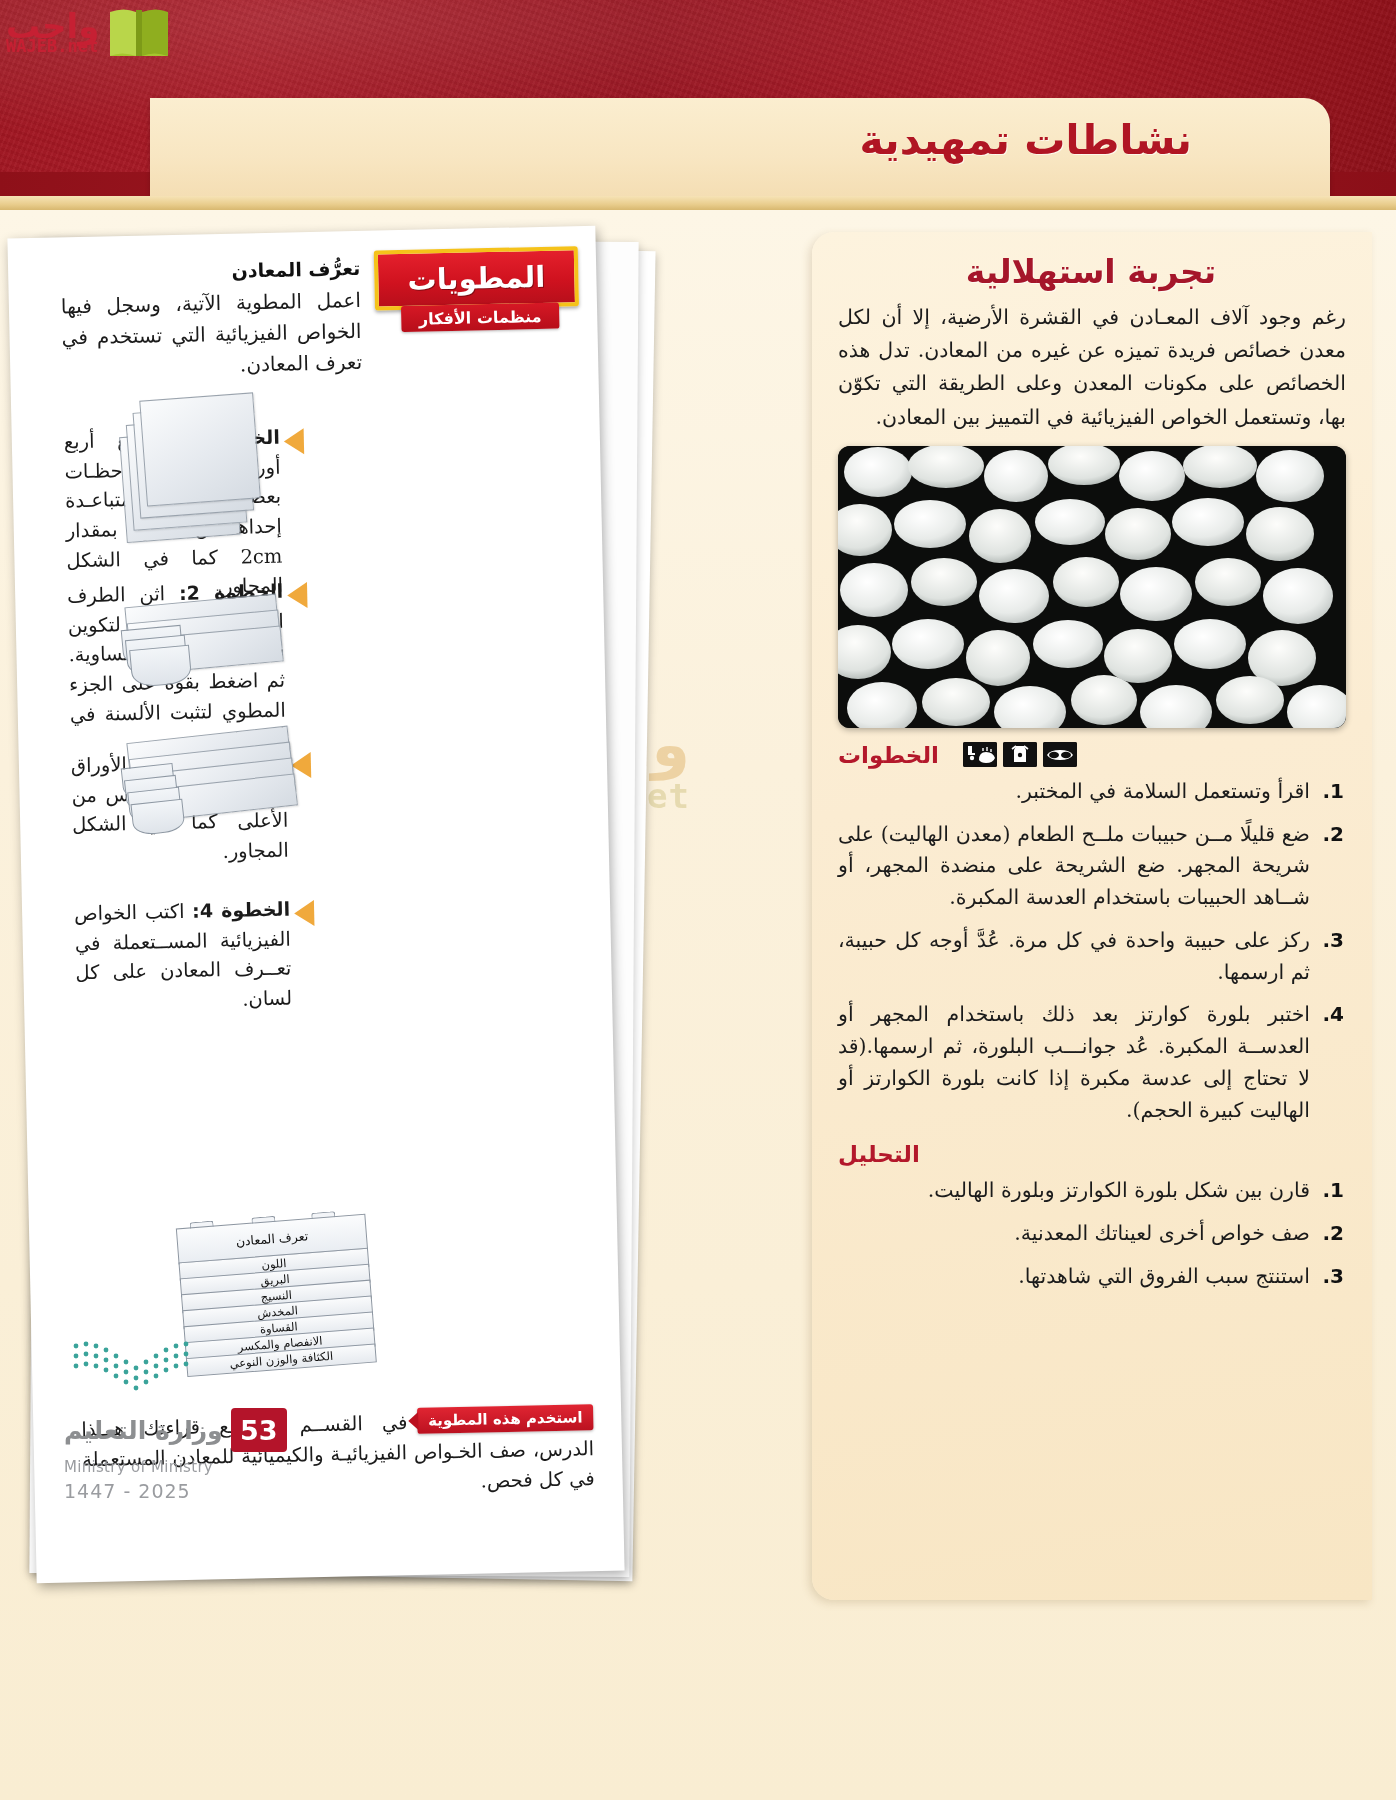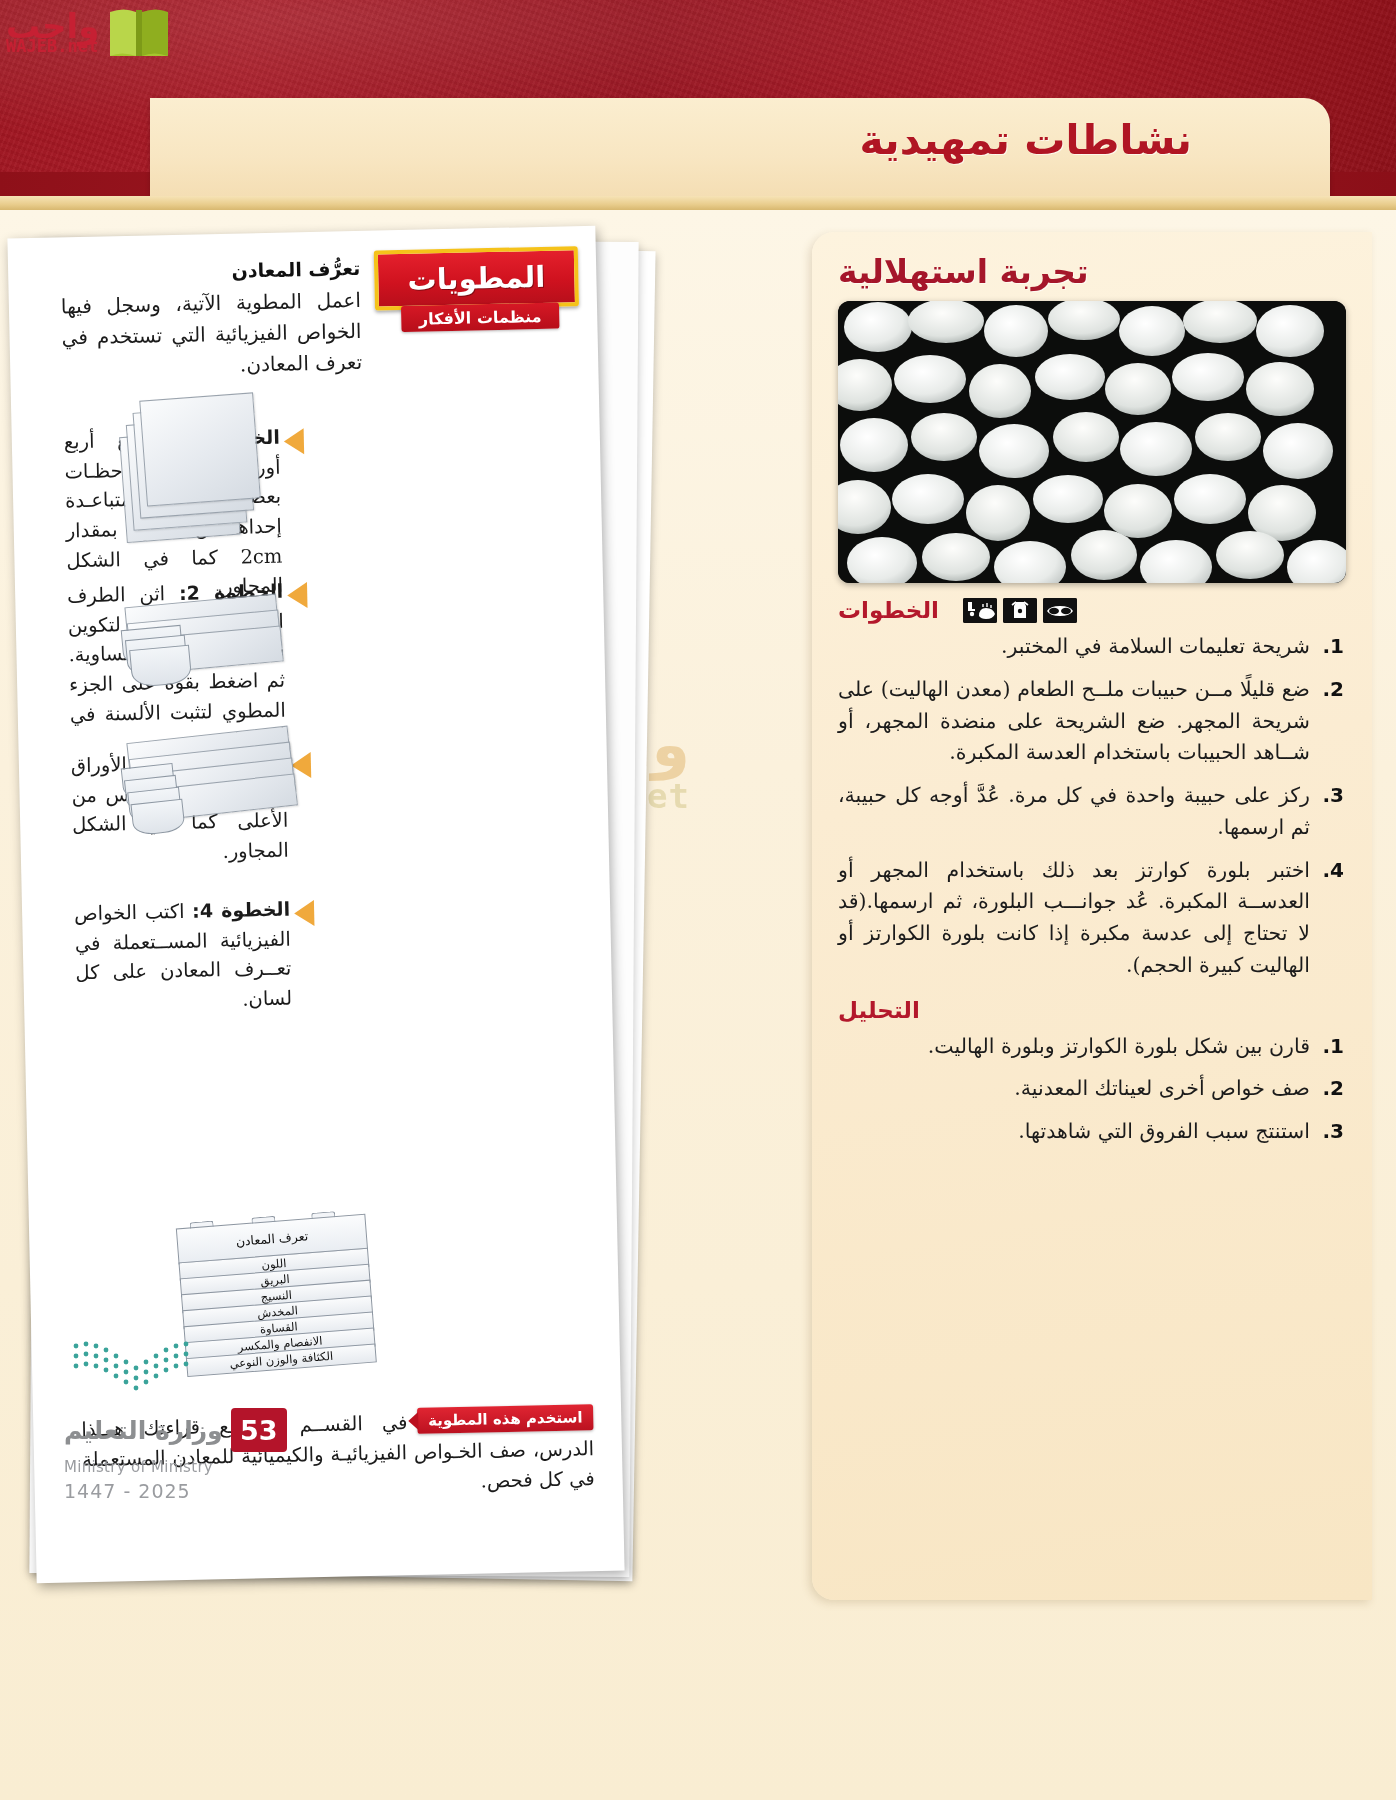--- a/index.html
+++ b/index.html
@@ -94,21 +94,21 @@
   #lab{
     position:absolute;right:24px;top:232px;width:560px;height:1368px;
     background:linear-gradient(170deg,#fdf3de 0%,#fbecd2 40%,#f8e6c4 100%);
     border-top-left-radius:22px;border-bottom-left-radius:22px;
     box-shadow:-3px 3px 9px rgba(120,90,40,.18);
     padding:0;
   }
   #lab .inner{position:absolute;inset:0;padding:14px 26px 10px 26px;box-sizing:border-box;}
 
   .lab-title{
-    color:#a5162a;font-size:33px;font-weight:700;text-align:left;margin:6px 2px 10px 0;
+    color:#a5162a;font-size:33px;font-weight:700;text-align:center;margin:6px 2px 10px 0;
     text-shadow:1px 1px 0 rgba(255,255,255,.6);
   }
   .lab-q{
     color:#b3182b;font-size:21px;font-weight:700;text-align:right;margin:0 0 12px 0;
   }
   .lab-p{
     color:#1b1b1b;font-size:20.5px;line-height:1.62;text-align:justify;
     text-align-last:right;margin:0 0 12px 0;
     font-family:"DejaVu Serif","Liberation Serif",serif;
   }
@@ -295,20 +295,21 @@
     <svg class="cwbook" viewBox="0 0 170 150">
       <path d="M6 16 q38 -12 74 0 v116 q-38 -12 -74 0 z" fill="#cfd083"></path>
       <path d="M88 16 q38 -12 74 0 v116 q-38 -12 -74 0 z" fill="#c7c97a"></path>
       <rect x="80" y="12" width="8" height="122" fill="#bfc06e"></rect>
     </svg>
   </div>
 
   <div id="lab">
     <div class="inner">
       <div class="lab-title">تجربة استهلالية</div>
+      <div class="lab-p">رغم وجود آلاف المعـادن في القشرة الأرضية، إلا أن لكل معدن خصائص فريدة تميزه عن غيره من المعادن. تدل هذه الخصائص على مكونات المعدن وعلى الطريقة التي تكوّن بها، وتستعمل الخواص الفيزيائية في التمييز بين المعادن.</div>
 
       <div class="lab-photo">
         <svg viewBox="0 0 508 282" preserveAspectRatio="none" style="position:absolute;inset:0;width:100%;height:100%">
           <defs>
             <radialGradient id="cg" cx="40%" cy="35%" r="75%">
               <stop offset="0%" stop-color="#ffffff"></stop>
               <stop offset="62%" stop-color="#e8ebe9"></stop>
               <stop offset="100%" stop-color="#b9bfbd"></stop>
             </radialGradient>
             <radialGradient id="cg2" cx="45%" cy="32%" r="75%">
@@ -383,21 +384,21 @@
               <path d="M5 4 h4 v7 h3 v2 h-7 z" fill="#fff"></path>
               <circle cx="9" cy="16" r="2.2" fill="#fff"></circle>
               <path d="M16 18 q0 -8 7 -8 q7 0 9 6 q-2 5 -9 5 q-5 0 -7 -3z" fill="#fff"></path>
               <path d="M20 9 v-3 M24 9 v-4 M28 10 v-3" stroke="#fff" stroke-width="1.4"></path>
             </svg>
           </span>
         </span>
       </div>
 
       <ol class="lab-list">
-        <li>شريحة تعليمات السلامة في المختبر.</li>
+        <li>اقرأ وتستعمل السلامة في المختبر.</li>
         <li>ضع قليلًا مــن حبيبات ملــح الطعام (معدن الهاليت) على شريحة المجهر. ضع الشريحة على منضدة المجهر، أو شــاهد الحبيبات باستخدام العدسة المكبرة.</li>
         <li>ركز على حبيبة واحدة في كل مرة. عُدَّ أوجه كل حبيبة، ثم ارسمها.</li>
         <li>اختبر بلورة كوارتز بعد ذلك باستخدام المجهر أو العدســة المكبرة. عُد جوانـــب البلورة، ثم ارسمها.(قد لا تحتاج إلى عدسة مكبرة إذا كانت بلورة الكوارتز أو الهاليت كبيرة الحجم).</li>
       </ol>
 
       <div class="sec-head" style="margin-top:15px">
         <span>التحليل</span>
       </div>
       <ol class="lab-list">
         <li>قارن بين شكل بلورة الكوارتز وبلورة الهاليت.</li>

